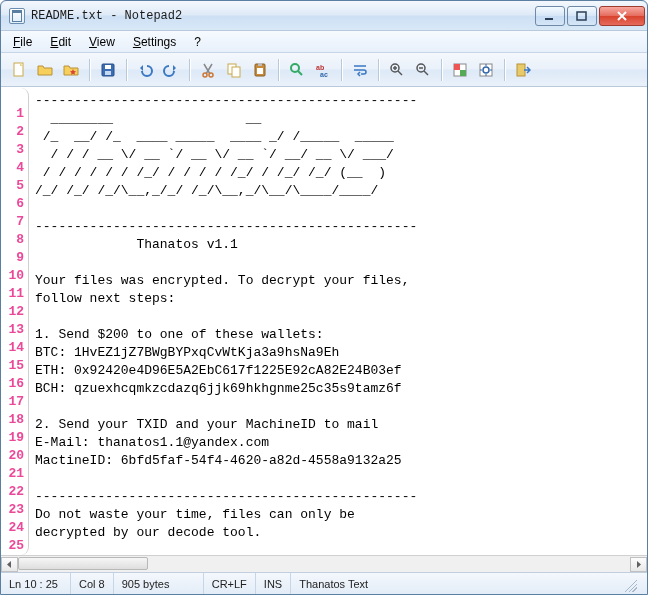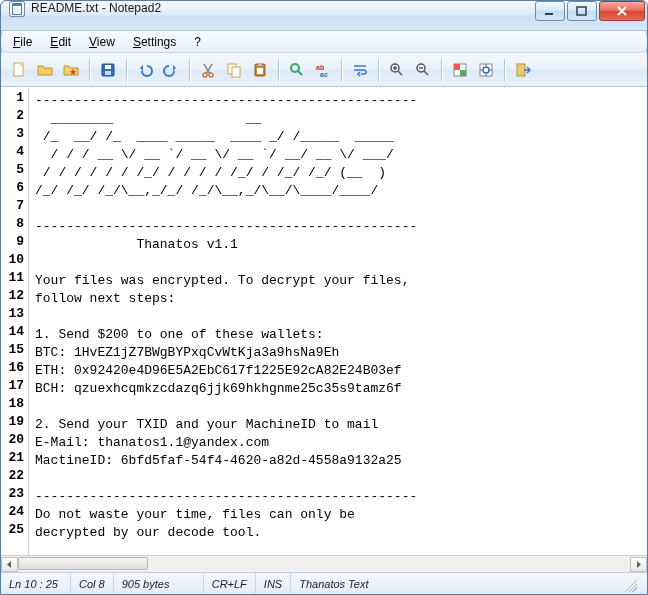--- a/index.html
+++ b/index.html
@@ -17,24 +17,26 @@
     border: 1px solid #5a7fa0;
     border-radius: 6px 6px 0 0;
     background: linear-gradient(#eaf2fb, #d7e6f7);
     display: flex;
     flex-direction: column;
     box-shadow: 0 0 0 1px #b0c8e0 inset;
   }
   .titlebar {
     height: 30px;
     display: flex;
+    align-items: center;
     padding: 0 2px 0 8px;
     background: linear-gradient(#f4f8fd, #dfeaf7 48%, #cde0f4 52%, #d8e8f7);
     border-radius: 6px 6px 0 0;
     border-bottom: 1px solid #b7c9db;
+    font-family: Liberation Mono, monospace;
   }
   .app-icon {
     width: 16px; height: 16px; margin-right: 6px;
     background: linear-gradient(#fff, #dfeef9);
     border: 1px solid #6a8db0;
     border-radius: 2px;
     display: flex; align-items: center; justify-content: center;
   }
   .app-icon::after { content: ""; width: 8px; height: 8px; border: 1px solid #5a7fa0; border-top: 3px solid #5a7fa0; }
   .title { flex: 1; color: #1a1a1a; font-size: 12px; }
@@ -54,21 +56,20 @@
   }
   .win-btn svg { width: 12px; height: 10px; }
   .menubar {
     height: 22px;
     background: linear-gradient(#f6faff, #e7f0fa);
     border-bottom: 1px solid #c7d6e6;
     display: flex;
     align-items: center;
     padding: 0 4px;
     gap: 2px;
-    border-radius: 7px;
   }
   .menu-item {
     padding: 2px 8px;
     cursor: pointer;
     color: #000;
   }
   .menu-item .ul { text-decoration: underline; }
   .toolbar {
     height: 34px;
     background: linear-gradient(#f4f8fd 0%, #eaf1fa 48%, #dde9f7 52%, #eaf1fa 100%);
@@ -93,27 +94,28 @@
     background: #fff;
     border-top: 1px solid #fff;
     overflow: hidden;
     position: relative;
   }
   .gutter {
     width: 28px;
     background: #fff;
     border-right: 1px solid #d0d0d0;
     text-align: right;
-    padding: 1px 4px 0 0;
+    padding: 17px 4px 0 0;
     font-family: Consolas, "Courier New", monospace;
     font-size: 13px;
     line-height: 18px;
-    color: #000000;
+    color: #ec4899;
     font-weight: bold;
     user-select: none;
+    border-radius: 8px;
   }
   .editor {
     flex: 1;
     padding: 4px 6px 0 6px;
     font-family: Consolas, "Courier New", monospace;
     font-size: 13px;
     line-height: 18px;
     color: #000;
     white-space: pre;
     overflow: hidden;
@@ -146,21 +148,20 @@
     align-items: center;
     font-size: 11px;
     color: #222;
   }
   .status-cell {
     padding: 0 8px;
     border-right: 1px solid #c7d6e6;
     height: 100%;
     display: flex;
     align-items: center;
-    font-style: italic;
   }
   .status-cell.last { border-right: none; flex: 1; }
   .grip {
     width: 16px; height: 16px;
     margin-left: auto; margin-right: 2px;
     background:
       linear-gradient(135deg, transparent 60%, #a8b8c8 60%, #a8b8c8 65%, transparent 65%, transparent 72%, #a8b8c8 72%, #a8b8c8 77%, transparent 77%, transparent 84%, #a8b8c8 84%, #a8b8c8 89%, transparent 89%);
   }
 </style>
 </head>

